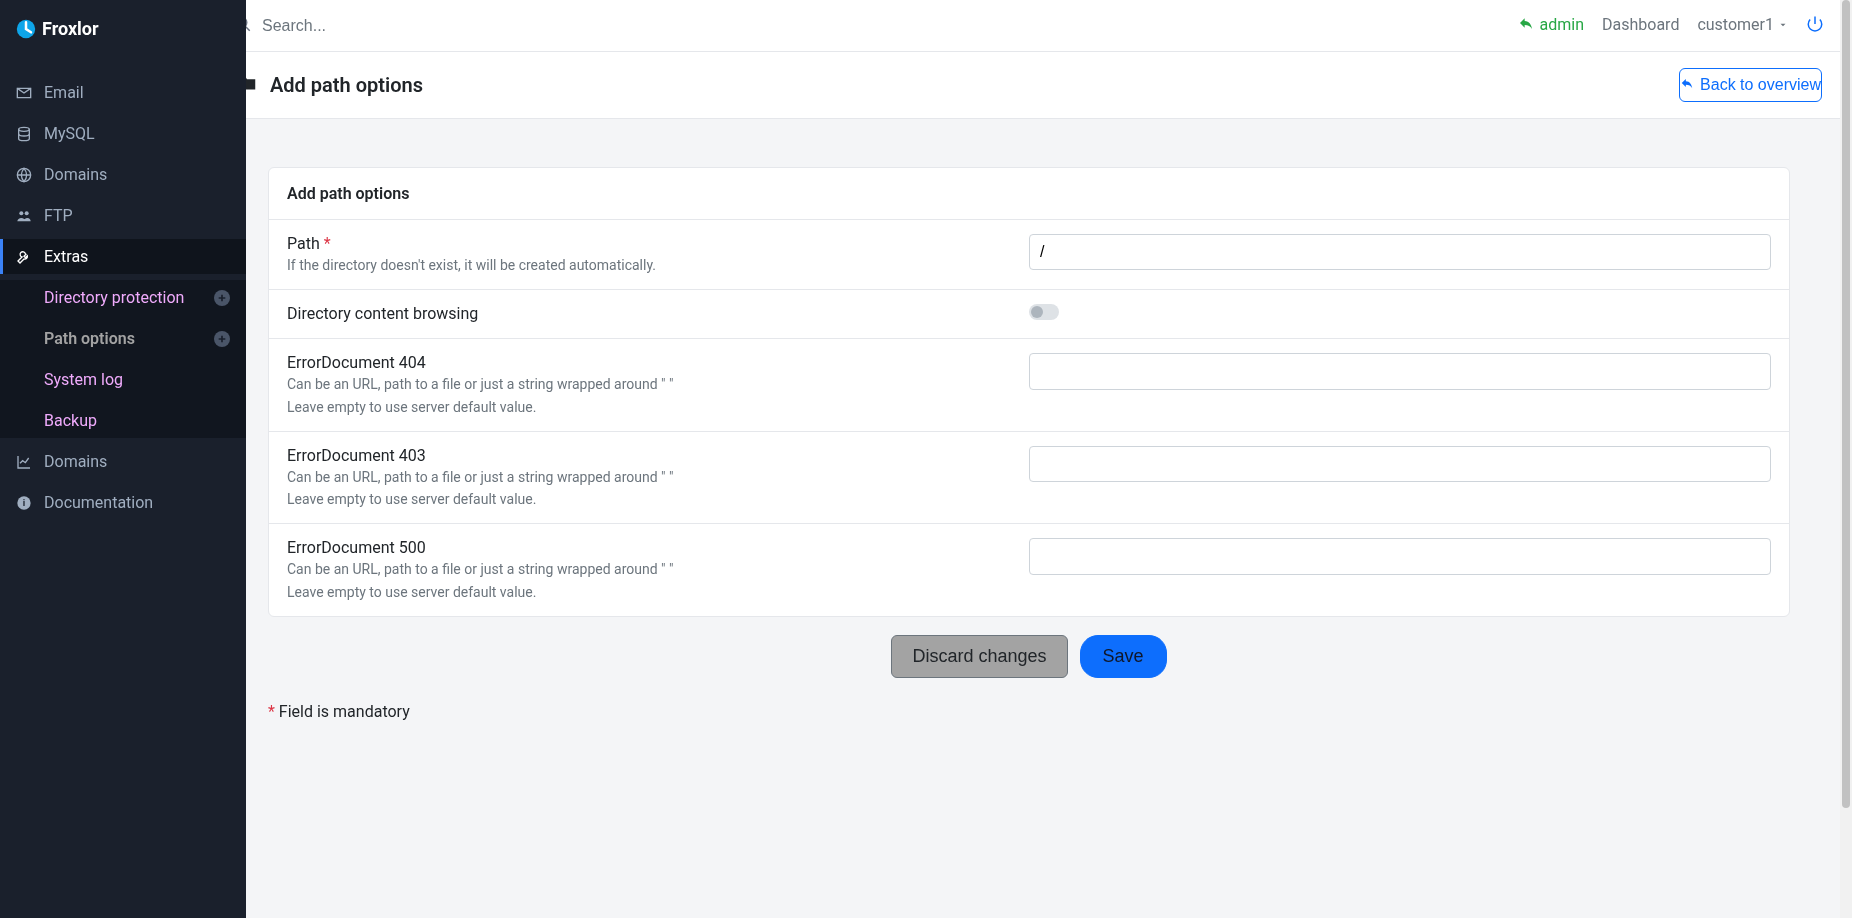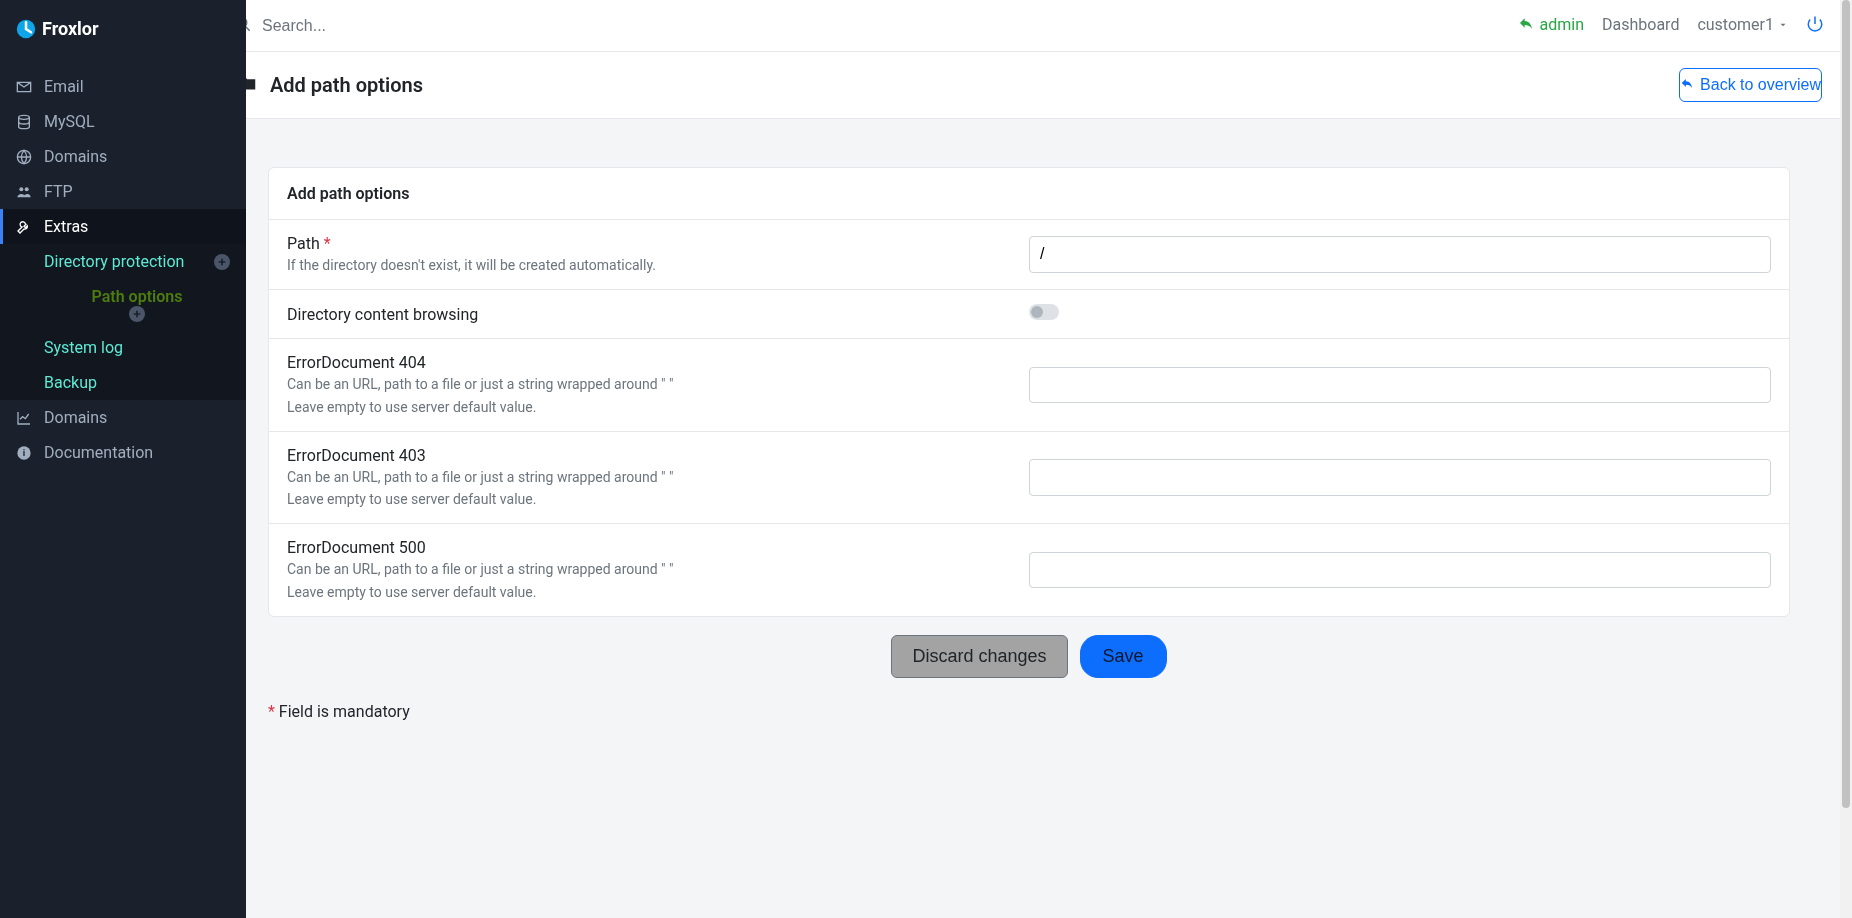--- a/index.html
+++ b/index.html
@@ -40,31 +40,32 @@
 }
 .nav { list-style: none; padding-top: 12px; }
 .nav-item, .sub-item {
   display: flex;
   align-items: center;
   padding: 8px 16px;
   font-size: 16px;
   color: #a0aec0;
   cursor: pointer;
   min-height: 34px;
+  margin-top: 6px;
 }
 .nav-item .icon { width: 28px; flex-shrink:0; display:flex; align-items:center; }
 .nav-item.active {
   background: #0f141c;
   color: #fff;
   border-left: 3px solid #3b82f6;
   padding-left: 13px;
 }
 .sub-nav { list-style:none; background:#11161f; }
-.sub-item { padding: 8px 16px 8px 44px; font-size:16px; justify-content:space-between; color:#5eead4;}
-.sub-item.sub-active { color:#4d7c0f; font-weight:600;flex-direction:column; }
+.sub-item { padding: 8px 16px 8px 44px; font-size:16px; justify-content:space-between; color:#f0abfc;}
+.sub-item.sub-active { color:#a3a3a3; font-weight:600; }
 .sub-badge {
   width:16px;height:16px;border-radius:50%;background:#4a5568;display:flex;align-items:center;justify-content:center;flex-shrink:0;
 }
 
 
 .topbar {
   position: fixed;
   left: 218px; top: 0; right: 12px;
   height: 52px;
   background: #fff;
@@ -122,21 +123,21 @@
 .card-head {
   padding:16px 18px;
   border-bottom:1px solid #e5e7eb;
   font-weight:600;
   font-size:16px;
 }
 .form-row {
   display:flex;
   padding:14px 18px;
   border-bottom:1px solid #e5e7eb;
-  align-items:center;
+  align-items:flex-start;
 }
 .form-row:last-child { border-bottom:none; }
 .form-label-area { width:50%; padding-right:20px; }
 .form-label { font-size:16px; color:#212529; }
 .form-label .req { color:#dc3545; }
 .form-help { font-size:14px; color:#6c757d; margin-top:2px; line-height:1.45; }
 .form-field-area { flex:1; }
 .text-input {
   width:100%; border:1px solid #ced4da; border-radius:4px;
   padding:6px 10px; font-size:16px; outline:none; line-height:1.4;

